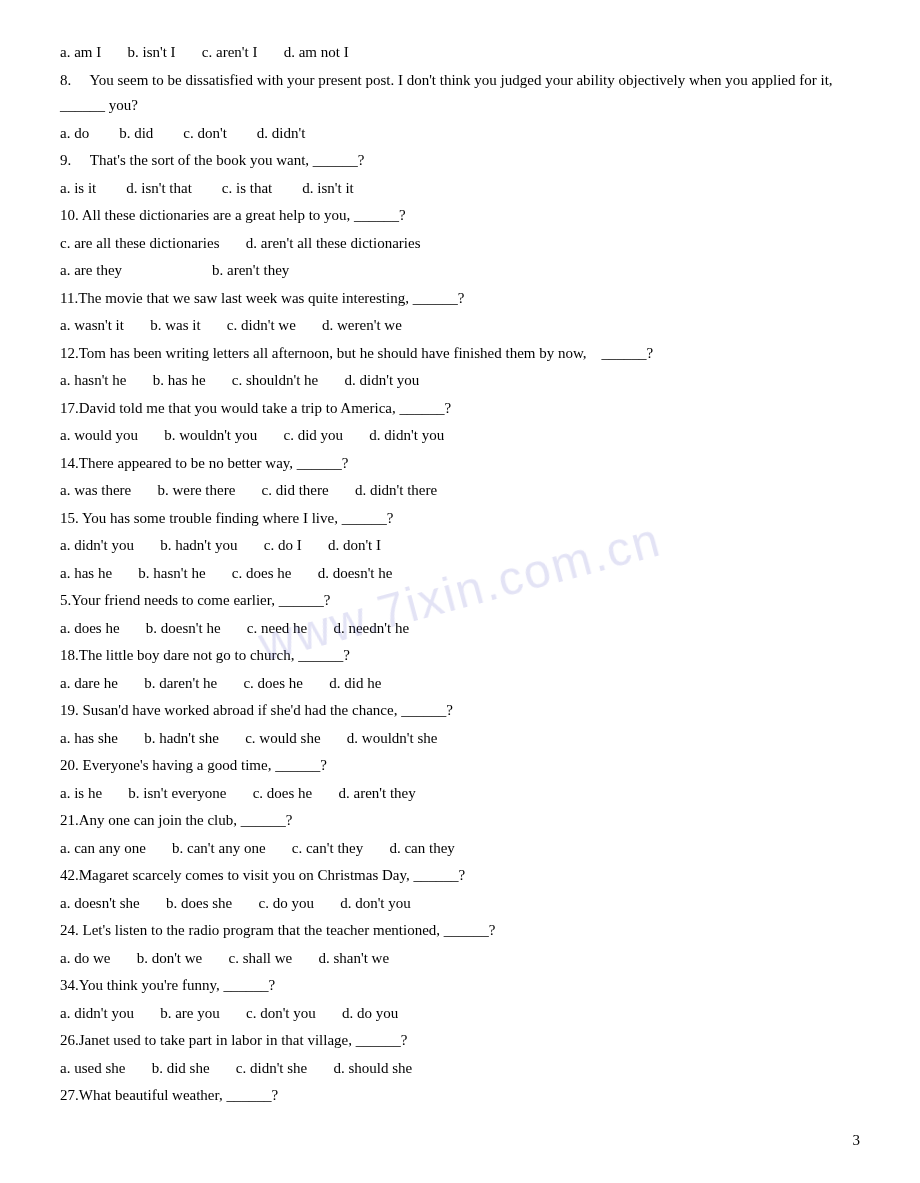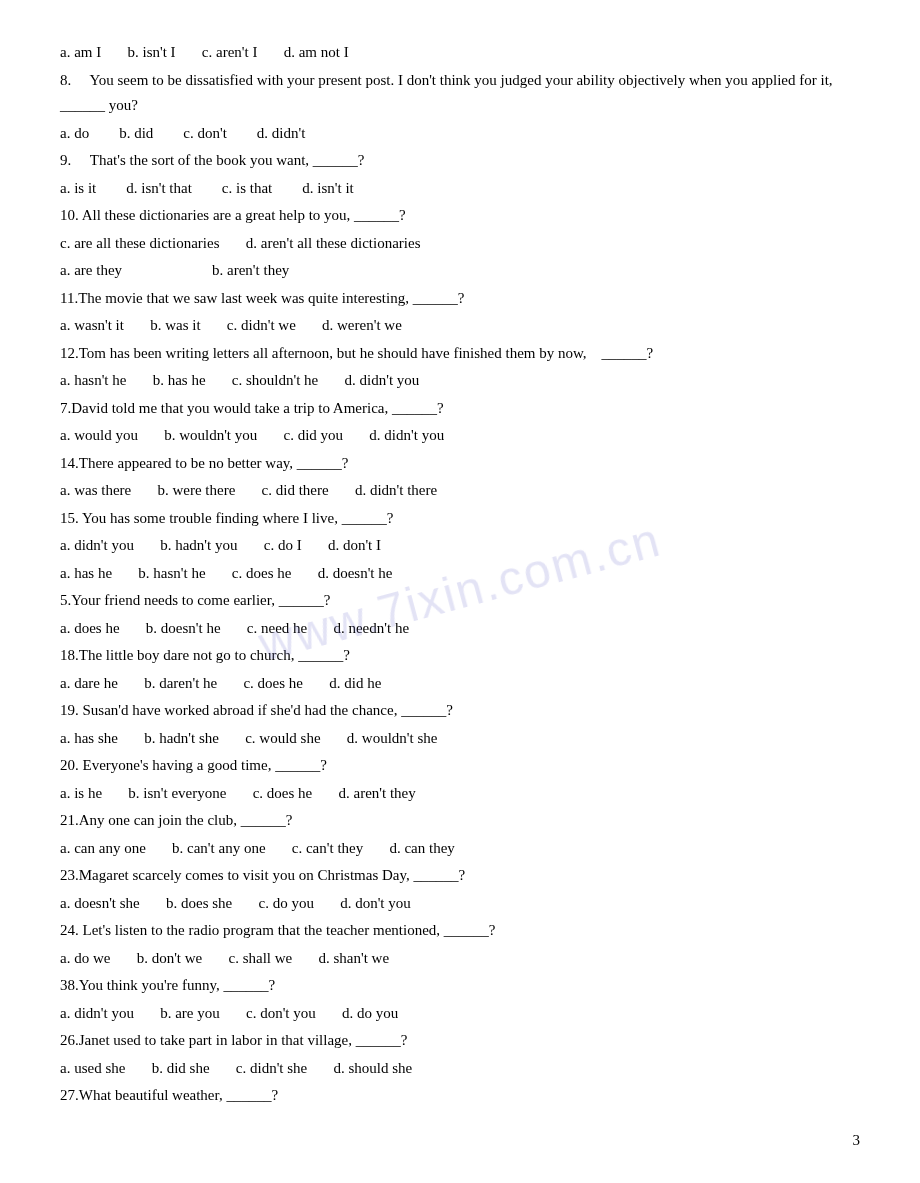--- a/index.html
+++ b/index.html
@@ -87,21 +87,21 @@
   </div>
 
   <div class="line">
     12.Tom has been writing letters all afternoon, but he should have finished them by now, &nbsp;&nbsp; ______?
   </div>
   <div class="line options">
     a. hasn't he &nbsp;&nbsp;&nbsp;&nbsp;&nbsp; b. has he &nbsp;&nbsp;&nbsp;&nbsp;&nbsp; c. shouldn't he &nbsp;&nbsp;&nbsp;&nbsp;&nbsp; d. didn't you
   </div>
 
   <div class="line">
-    7.David told me that you would take a trip to America, ______?
+    17.David told me that you would take a trip to America, ______?
   </div>
   <div class="line options">
     a. would you &nbsp;&nbsp;&nbsp;&nbsp;&nbsp; b. wouldn't you &nbsp;&nbsp;&nbsp;&nbsp;&nbsp; c. did you &nbsp;&nbsp;&nbsp;&nbsp;&nbsp; d. didn't you
   </div>
 
   <div class="line">
     14.There appeared to be no better way, ______?
   </div>
   <div class="line options">
     a. was there &nbsp;&nbsp;&nbsp;&nbsp;&nbsp; b. were there &nbsp;&nbsp;&nbsp;&nbsp;&nbsp; c. did there &nbsp;&nbsp;&nbsp;&nbsp;&nbsp; d. didn't there
@@ -148,35 +148,35 @@
 
   <div class="line">
     21.Any one can join the club, ______?
   </div>
   <div class="line options">
     a. can any one &nbsp;&nbsp;&nbsp;&nbsp;&nbsp; b. can't any one &nbsp;&nbsp;&nbsp;&nbsp;&nbsp; c. can't they &nbsp;&nbsp;&nbsp;&nbsp;&nbsp; d. can they
   </div>
 
 
   <div class="line">
-    23.Magaret scarcely comes to visit you on Christmas Day, ______?
+    42.Magaret scarcely comes to visit you on Christmas Day, ______?
   </div>
   <div class="line options">
     a. doesn't she &nbsp;&nbsp;&nbsp;&nbsp;&nbsp; b. does she &nbsp;&nbsp;&nbsp;&nbsp;&nbsp; c. do you &nbsp;&nbsp;&nbsp;&nbsp;&nbsp; d. don't you
   </div>
 
   <div class="line">
     24. Let's listen to the radio program that the teacher mentioned, ______?
   </div>
   <div class="line options">
     a. do we &nbsp;&nbsp;&nbsp;&nbsp;&nbsp; b. don't we &nbsp;&nbsp;&nbsp;&nbsp;&nbsp; c. shall we &nbsp;&nbsp;&nbsp;&nbsp;&nbsp; d. shan't we
   </div>
 
   <div class="line">
-    38.You think you're funny, ______?
+    34.You think you're funny, ______?
   </div>
   <div class="line options">
     a. didn't you &nbsp;&nbsp;&nbsp;&nbsp;&nbsp; b. are you &nbsp;&nbsp;&nbsp;&nbsp;&nbsp; c. don't you &nbsp;&nbsp;&nbsp;&nbsp;&nbsp; d. do you
   </div>
 
   <div class="line">
     26.Janet used to take part in labor in that village, ______?
   </div>
   <div class="line options">
     a. used she &nbsp;&nbsp;&nbsp;&nbsp;&nbsp; b. did she &nbsp;&nbsp;&nbsp;&nbsp;&nbsp; c. didn't she &nbsp;&nbsp;&nbsp;&nbsp;&nbsp; d. should she

